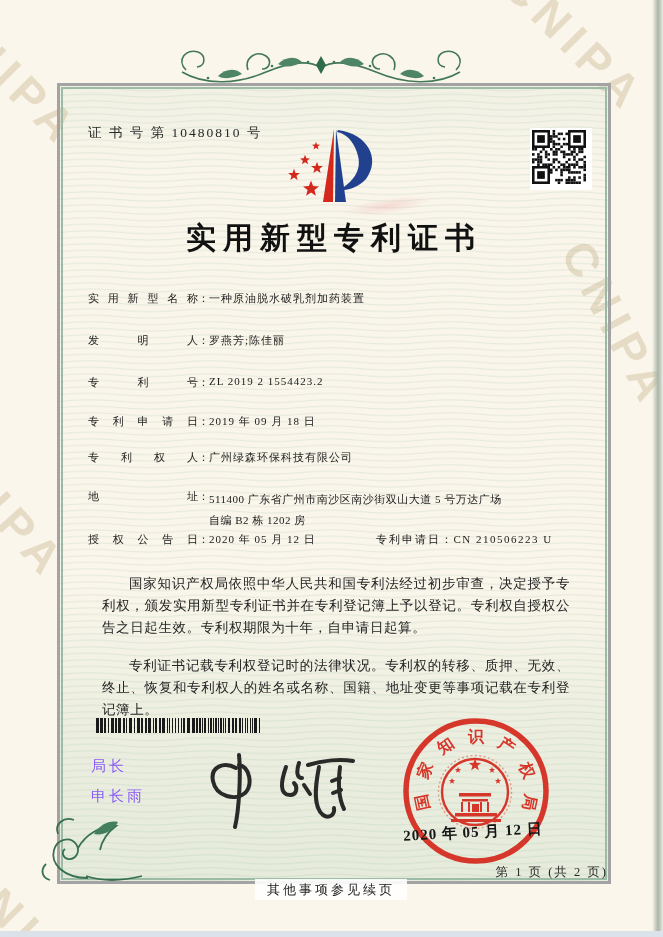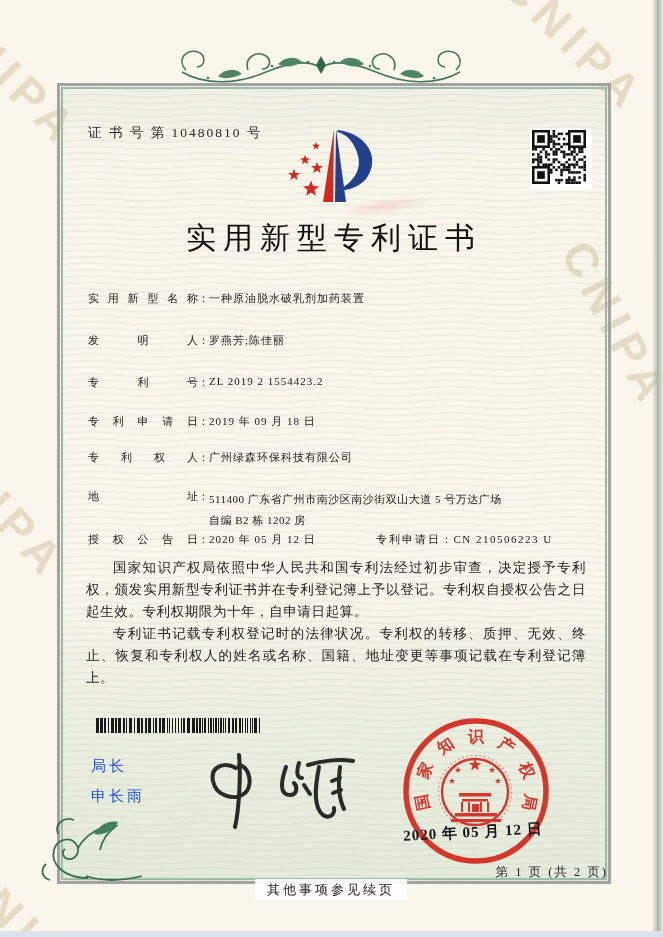--- a/index.html
+++ b/index.html
@@ -34,21 +34,21 @@
       rgba(175,205,180,0.0) 62%,rgba(160,198,168,0.16) 80%,
       rgba(160,198,168,0.24) 100%);
     pointer-events:none;
   }
   .certno{
     position:absolute;left:28px;top:38px;
     font-size:13.5px;letter-spacing:2px;color:#2a2a2a;
   }
   .title{
     position:absolute;left:0;top:132px;width:100%;
-    text-align:center;font-size:30px;font-weight:normal;
+    text-align:center;font-size:30px;font-weight:bold;
     letter-spacing:7px;color:#111;
   }
   .qr{position:absolute;left:470px;top:42px;width:58px;height:58px;background:#fff;padding:2px;}
   .logo{position:absolute;left:222px;top:31px;}
   .smudge{position:absolute;left:282px;top:112px;width:90px;height:16px;
     background:radial-gradient(ellipse at center,rgba(228,120,130,0.22),rgba(228,120,130,0) 70%);
     transform:rotate(-8deg);}
   
   .row{position:absolute;left:28px;font-size:11px;color:#222;white-space:nowrap;}
   .flabel{display:inline-block;width:110px;text-align:justify;text-align-last:justify;letter-spacing:0;vertical-align:top;}
@@ -56,24 +56,24 @@
   .fvalue{letter-spacing:1px;vertical-align:top;}
   .addrblock{display:inline-block;white-space:normal;width:392px;line-height:21px;vertical-align:top;letter-spacing:0.5px;}
   .grant2{position:absolute;left:288px;top:0;letter-spacing:1.5px;}
   .grant2 .glabel{letter-spacing:2px;}
   
   .bodytext{
     position:absolute;left:26px;top:471px;width:500px;
     font-size:13.5px;line-height:22px;letter-spacing:0.6px;
     color:#242424;text-align:justify;
   }
-  .bodytext p{margin:0;text-indent:2em;}
+  .bodytext p{margin:16px;text-indent:2em;}
   .barcode{position:absolute;left:36px;top:632px;width:168px;height:15px;}
   .sigtitle{position:absolute;left:31px;font-family:"Liberation Sans","DejaVu Sans",sans-serif;
-    font-size:15px;letter-spacing:3px;color:#1d4ed8;}
+    font-size:15px;letter-spacing:3px;color:#8b5cf6;}
   .signature{position:absolute;left:138px;top:657px;}
   .seal{position:absolute;left:338px;top:627px;}
   .sealdate{
     position:absolute;left:343px;top:737px;width:140px;text-align:center;
     font-size:15px;font-weight:600;letter-spacing:1px;color:#151515;
     transform:rotate(-3deg);
   }
   .pageinfo{position:absolute;left:0;top:778px;width:100%;text-align:right;
     font-size:12.5px;letter-spacing:2px;color:#2a2a2a;}
   .contnote{

